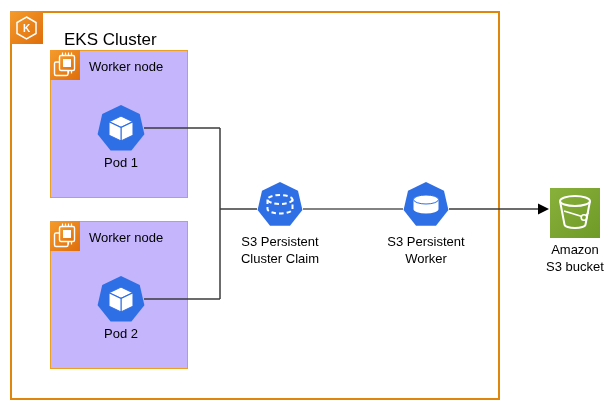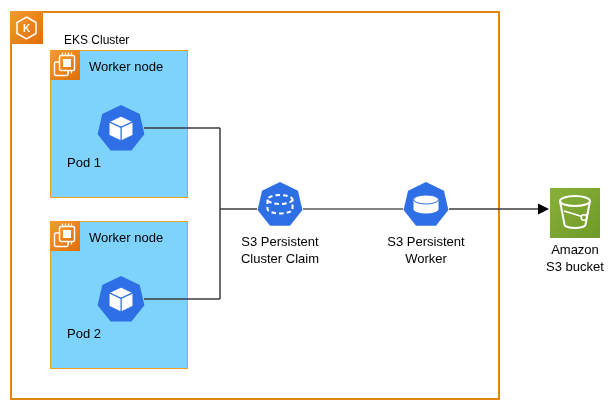--- a/index.html
+++ b/index.html
@@ -9,33 +9,33 @@
     overflow:hidden;
   }
   .abs{position:absolute;}
   
   .eks-box{
     left:10px;top:11px;width:490px;height:389px;
     border:2px solid #E1860D;box-sizing:border-box;background:transparent;
   }
   .worker-box{
     width:138px;height:148px;
-    border:1.4px solid #ECA023;box-sizing:border-box;background:#7dd3fc;
+    border:1.4px solid #ECA023;box-sizing:border-box;background:#c4b5fd;
   }
   .worker-box.first{left:50px;top:50px;}
   .worker-box.second{left:50px;top:221px;}
   
   .tile{display:block;}
   .eks-icon{left:-2px;top:-2px;width:33px;height:33px;}
   .chip-icon{left:-1px;top:-1px;width:30px;height:30px;}
   
-  .eks-title{left:52px;top:19px;font-size:12px;line-height:16px;white-space:nowrap;}
+  .eks-title{left:52px;top:19px;font-size:17px;line-height:16px;white-space:nowrap;}
   .worker-title{left:38px;top:8px;font-size:13px;line-height:16px;white-space:nowrap;}
   .pod-wrap{left:46px;top:54px;width:48px;height:48px;}
-  .pod-label{left:16px;top:104px;width:108px;text-align:left;font-size:13px;}
+  .pod-label{left:16px;top:104px;width:108px;text-align:center;font-size:13px;}
   .node-label{font-size:13px;line-height:17px;text-align:center;}
   .pvc-icon{left:257px;top:182px;width:46px;height:46px;}
   .pv-icon{left:403px;top:182px;width:46px;height:46px;}
   .pvc-label{left:218px;top:233px;width:124px;}
   .pv-label{left:364px;top:233px;width:124px;}
   .bucket-icon{left:550px;top:188px;width:50px;height:50px;}
   .bucket-label{left:523px;top:241px;width:104px;}
   
   .wires{left:0;top:0;width:612px;height:411px;pointer-events:none;}
   .wire{stroke:#3b3b3b;stroke-width:1.5;fill:none;}

